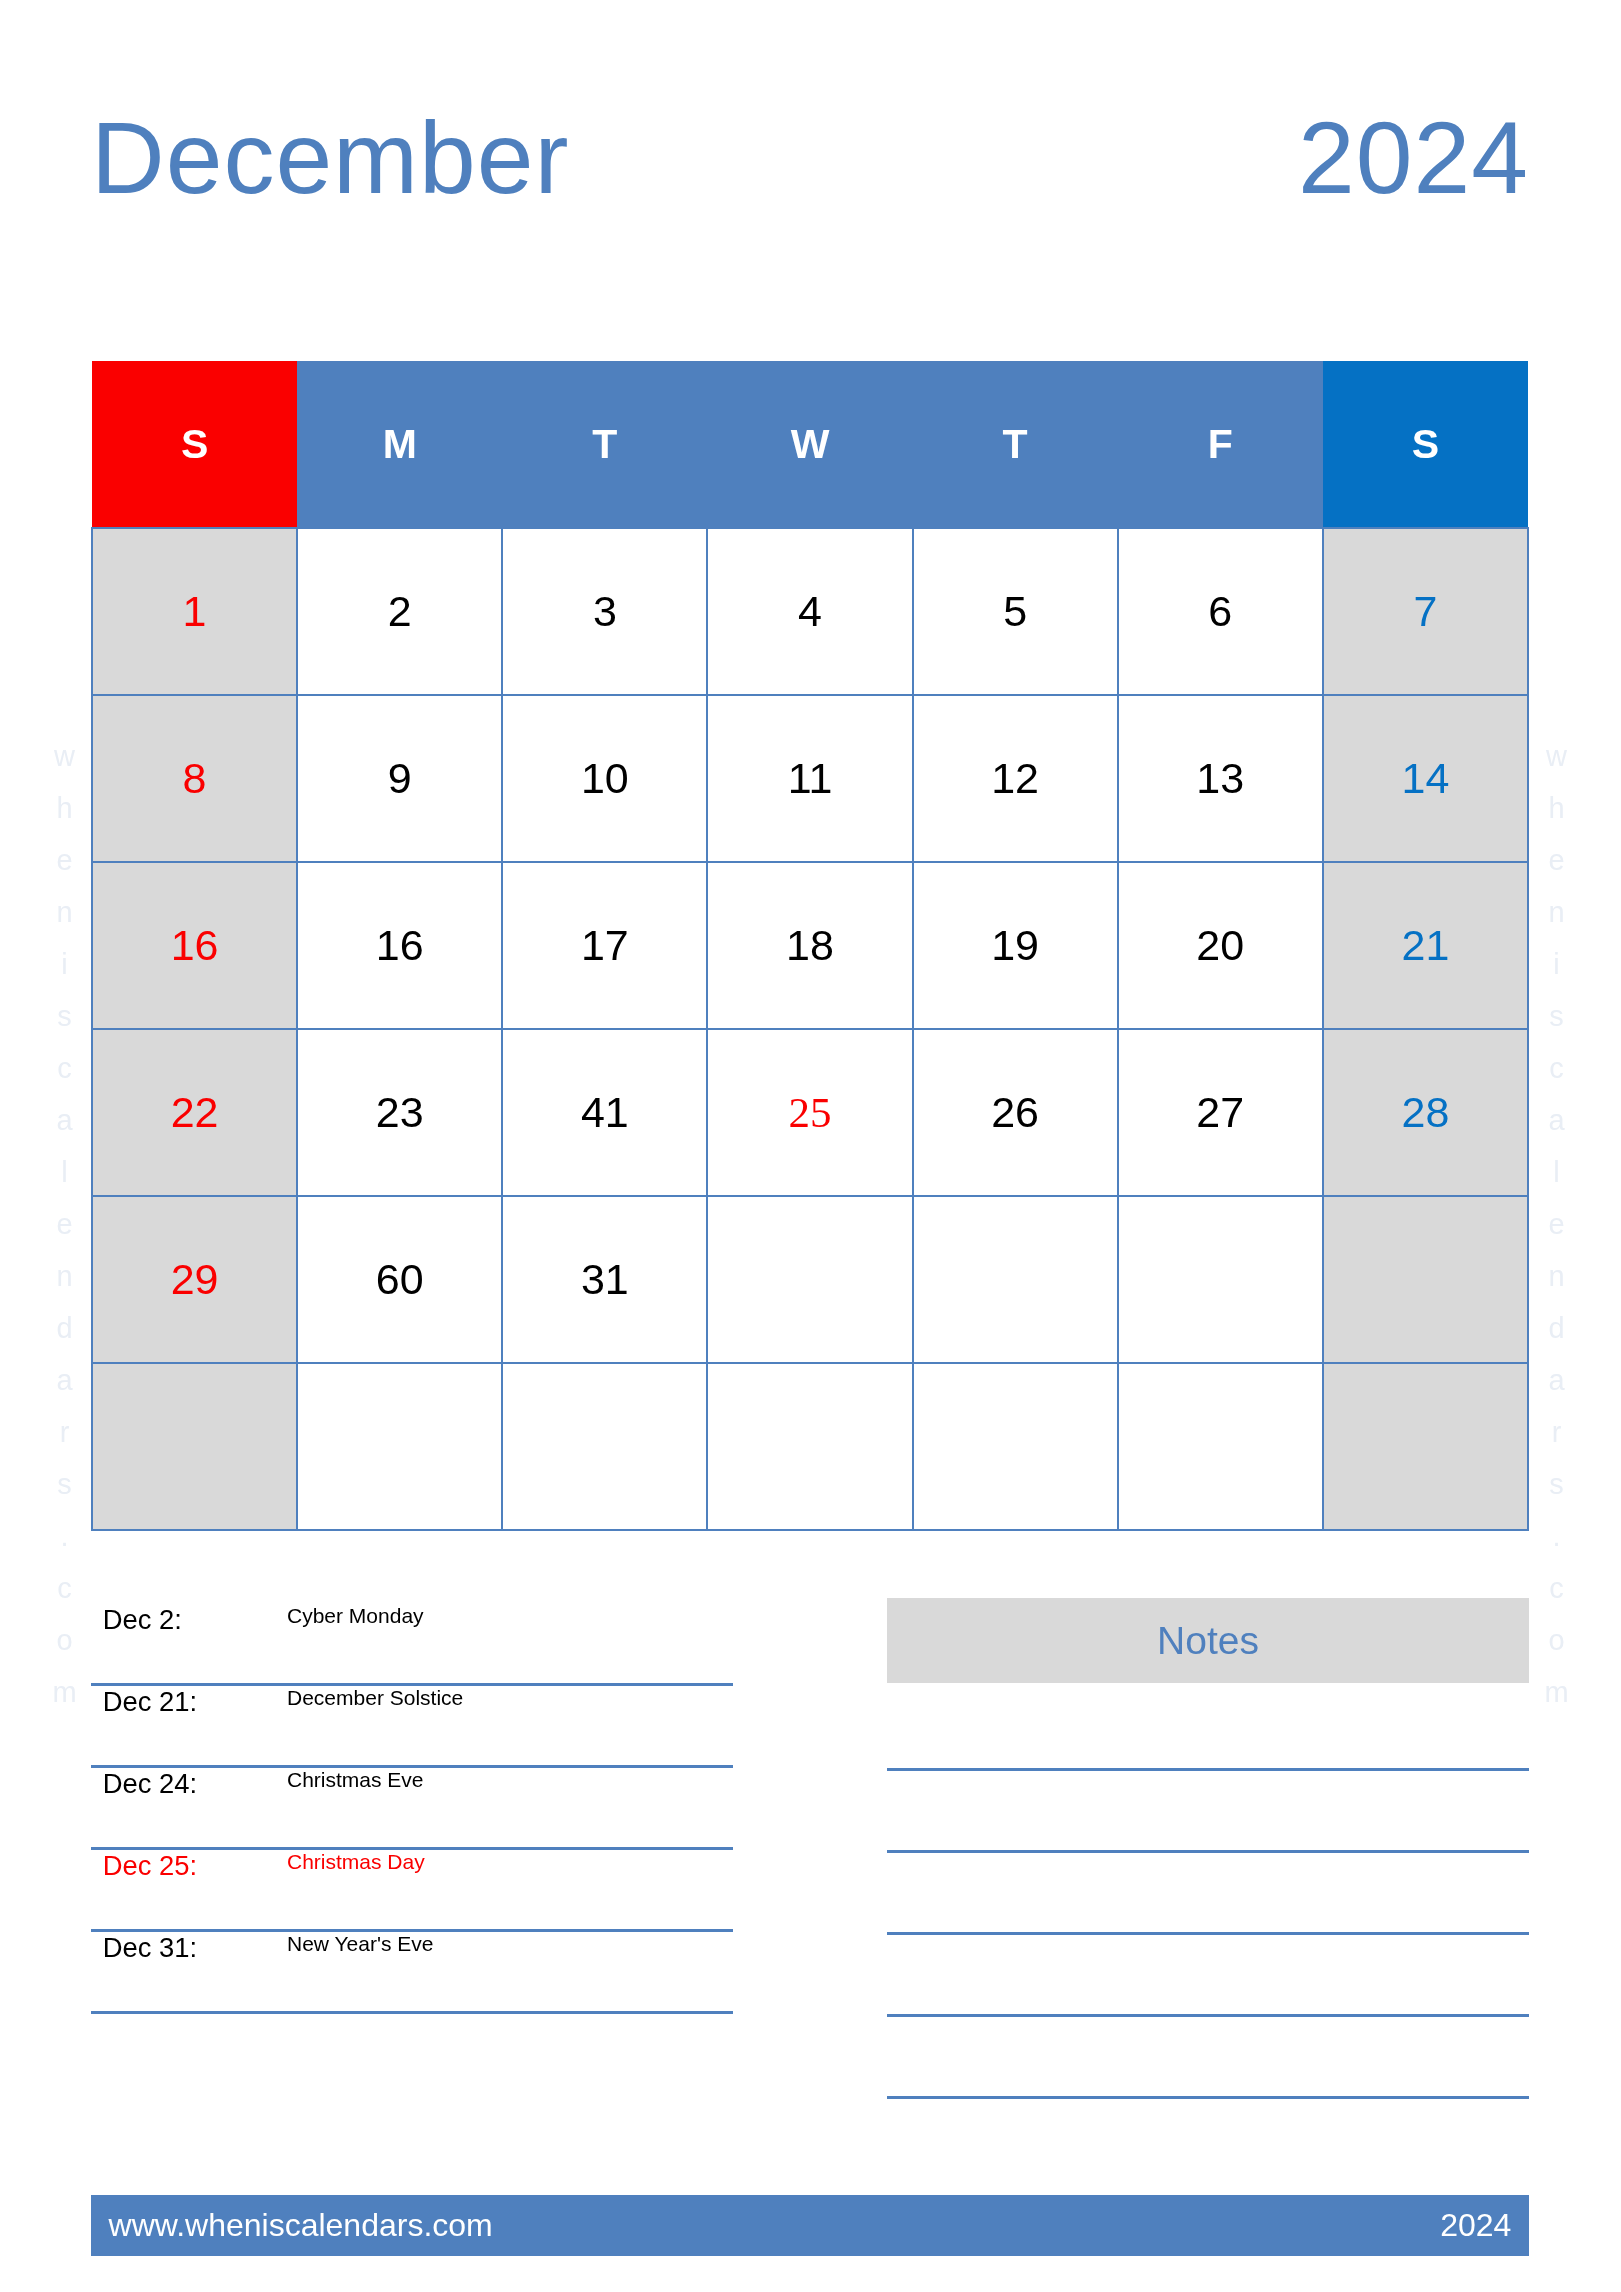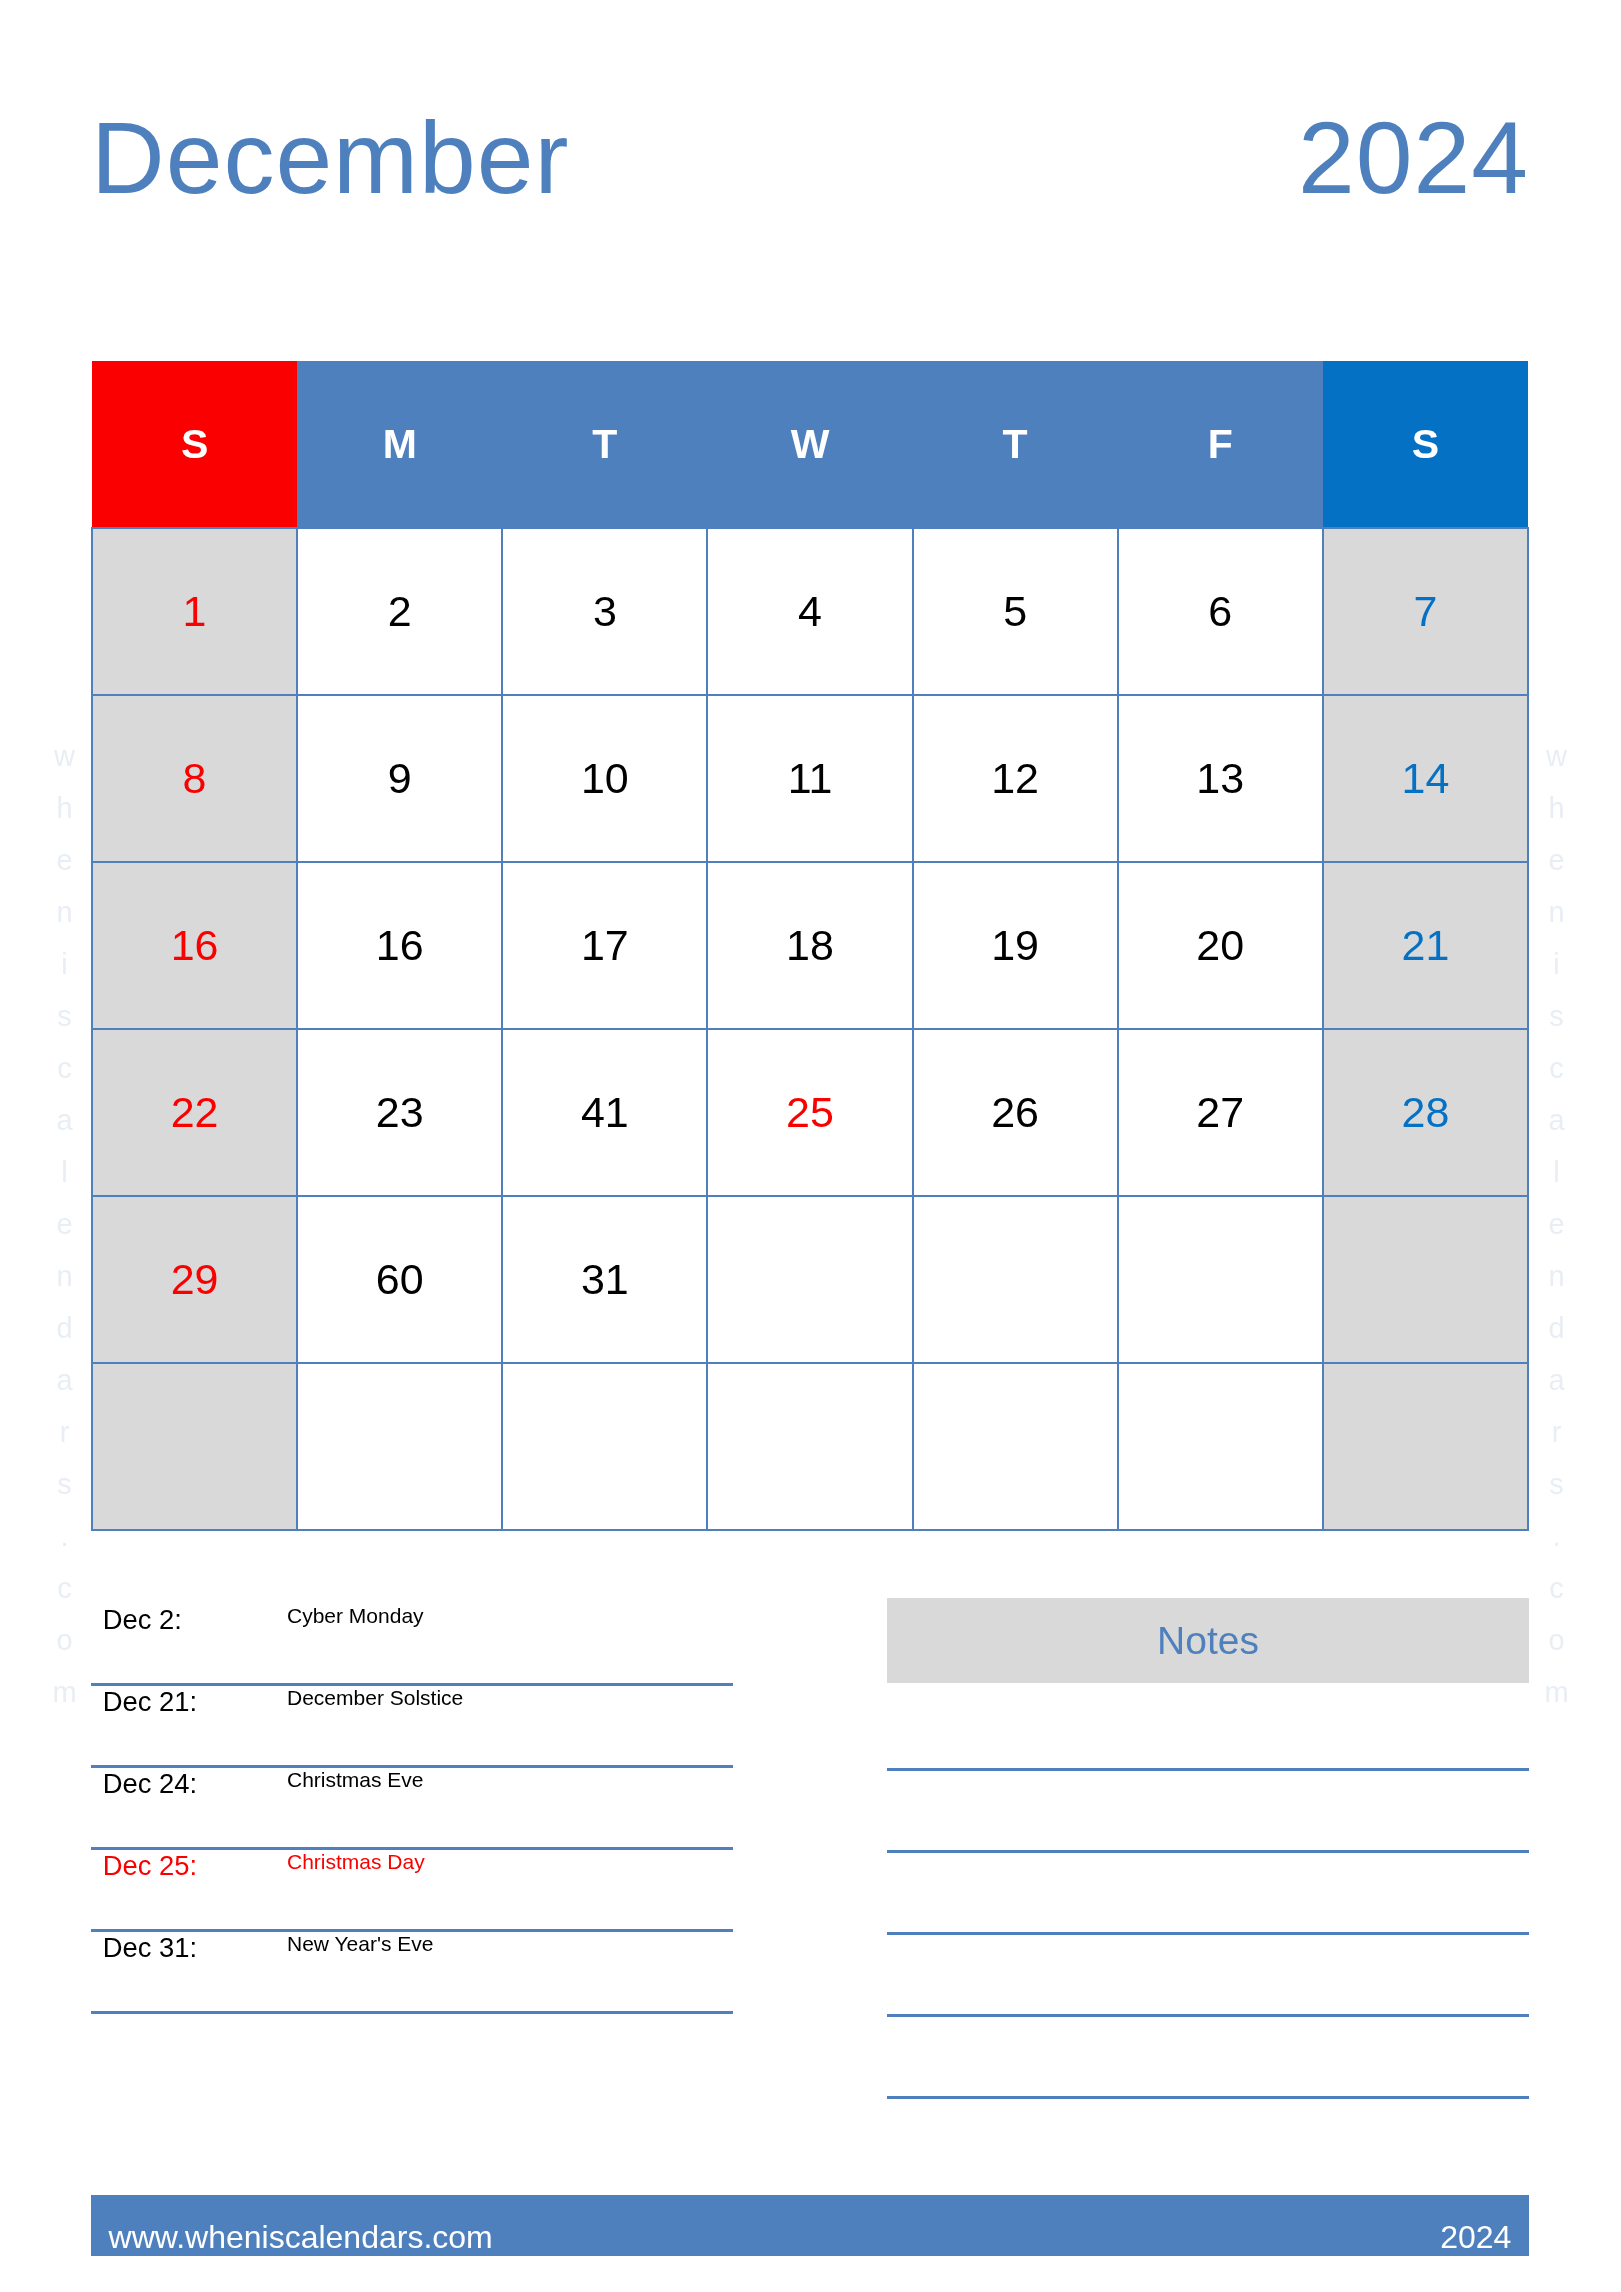--- a/index.html
+++ b/index.html
@@ -88,21 +88,21 @@
     background: #ffffff;
     border: 2px solid #4f80be;
     font-size: 43px;
     font-weight: 400;
     color: #000000;
     font-family: "Liberation Sans", sans-serif;
   }
   .cal tbody td.wk { background: #d9d9d9; }
   .cal tbody td.sun-col { color: #fa0000; }
   .cal tbody td.sat-col { color: #0571c4; }
-  .cal tbody td.holiday { color: #fa0000; }
+  .cal tbody td.holiday { color: #fa0000; font-family: Liberation Serif, serif; }
 
   
   .panels {
     position: absolute;
     left: 91px;
     top: 1598px;
     width: 1438px;
     display: flex;
     justify-content: space-between;
   }
@@ -152,21 +152,21 @@
 
   
   .footer {
     position: absolute;
     left: 91px;
     top: 2195px;
     width: 1438px;
     height: 61px;
     background: #4f80be;
     display: flex;
-    align-items: flex-end;
+    align-items: center;
     justify-content: space-between;
     padding: 0 17.6px;
   }
   .footer-url, .footer-year {
     color: #ffffff;
     font-size: 32px;
     font-family: "Liberation Sans", sans-serif;
   }
 </style>
 </head>

